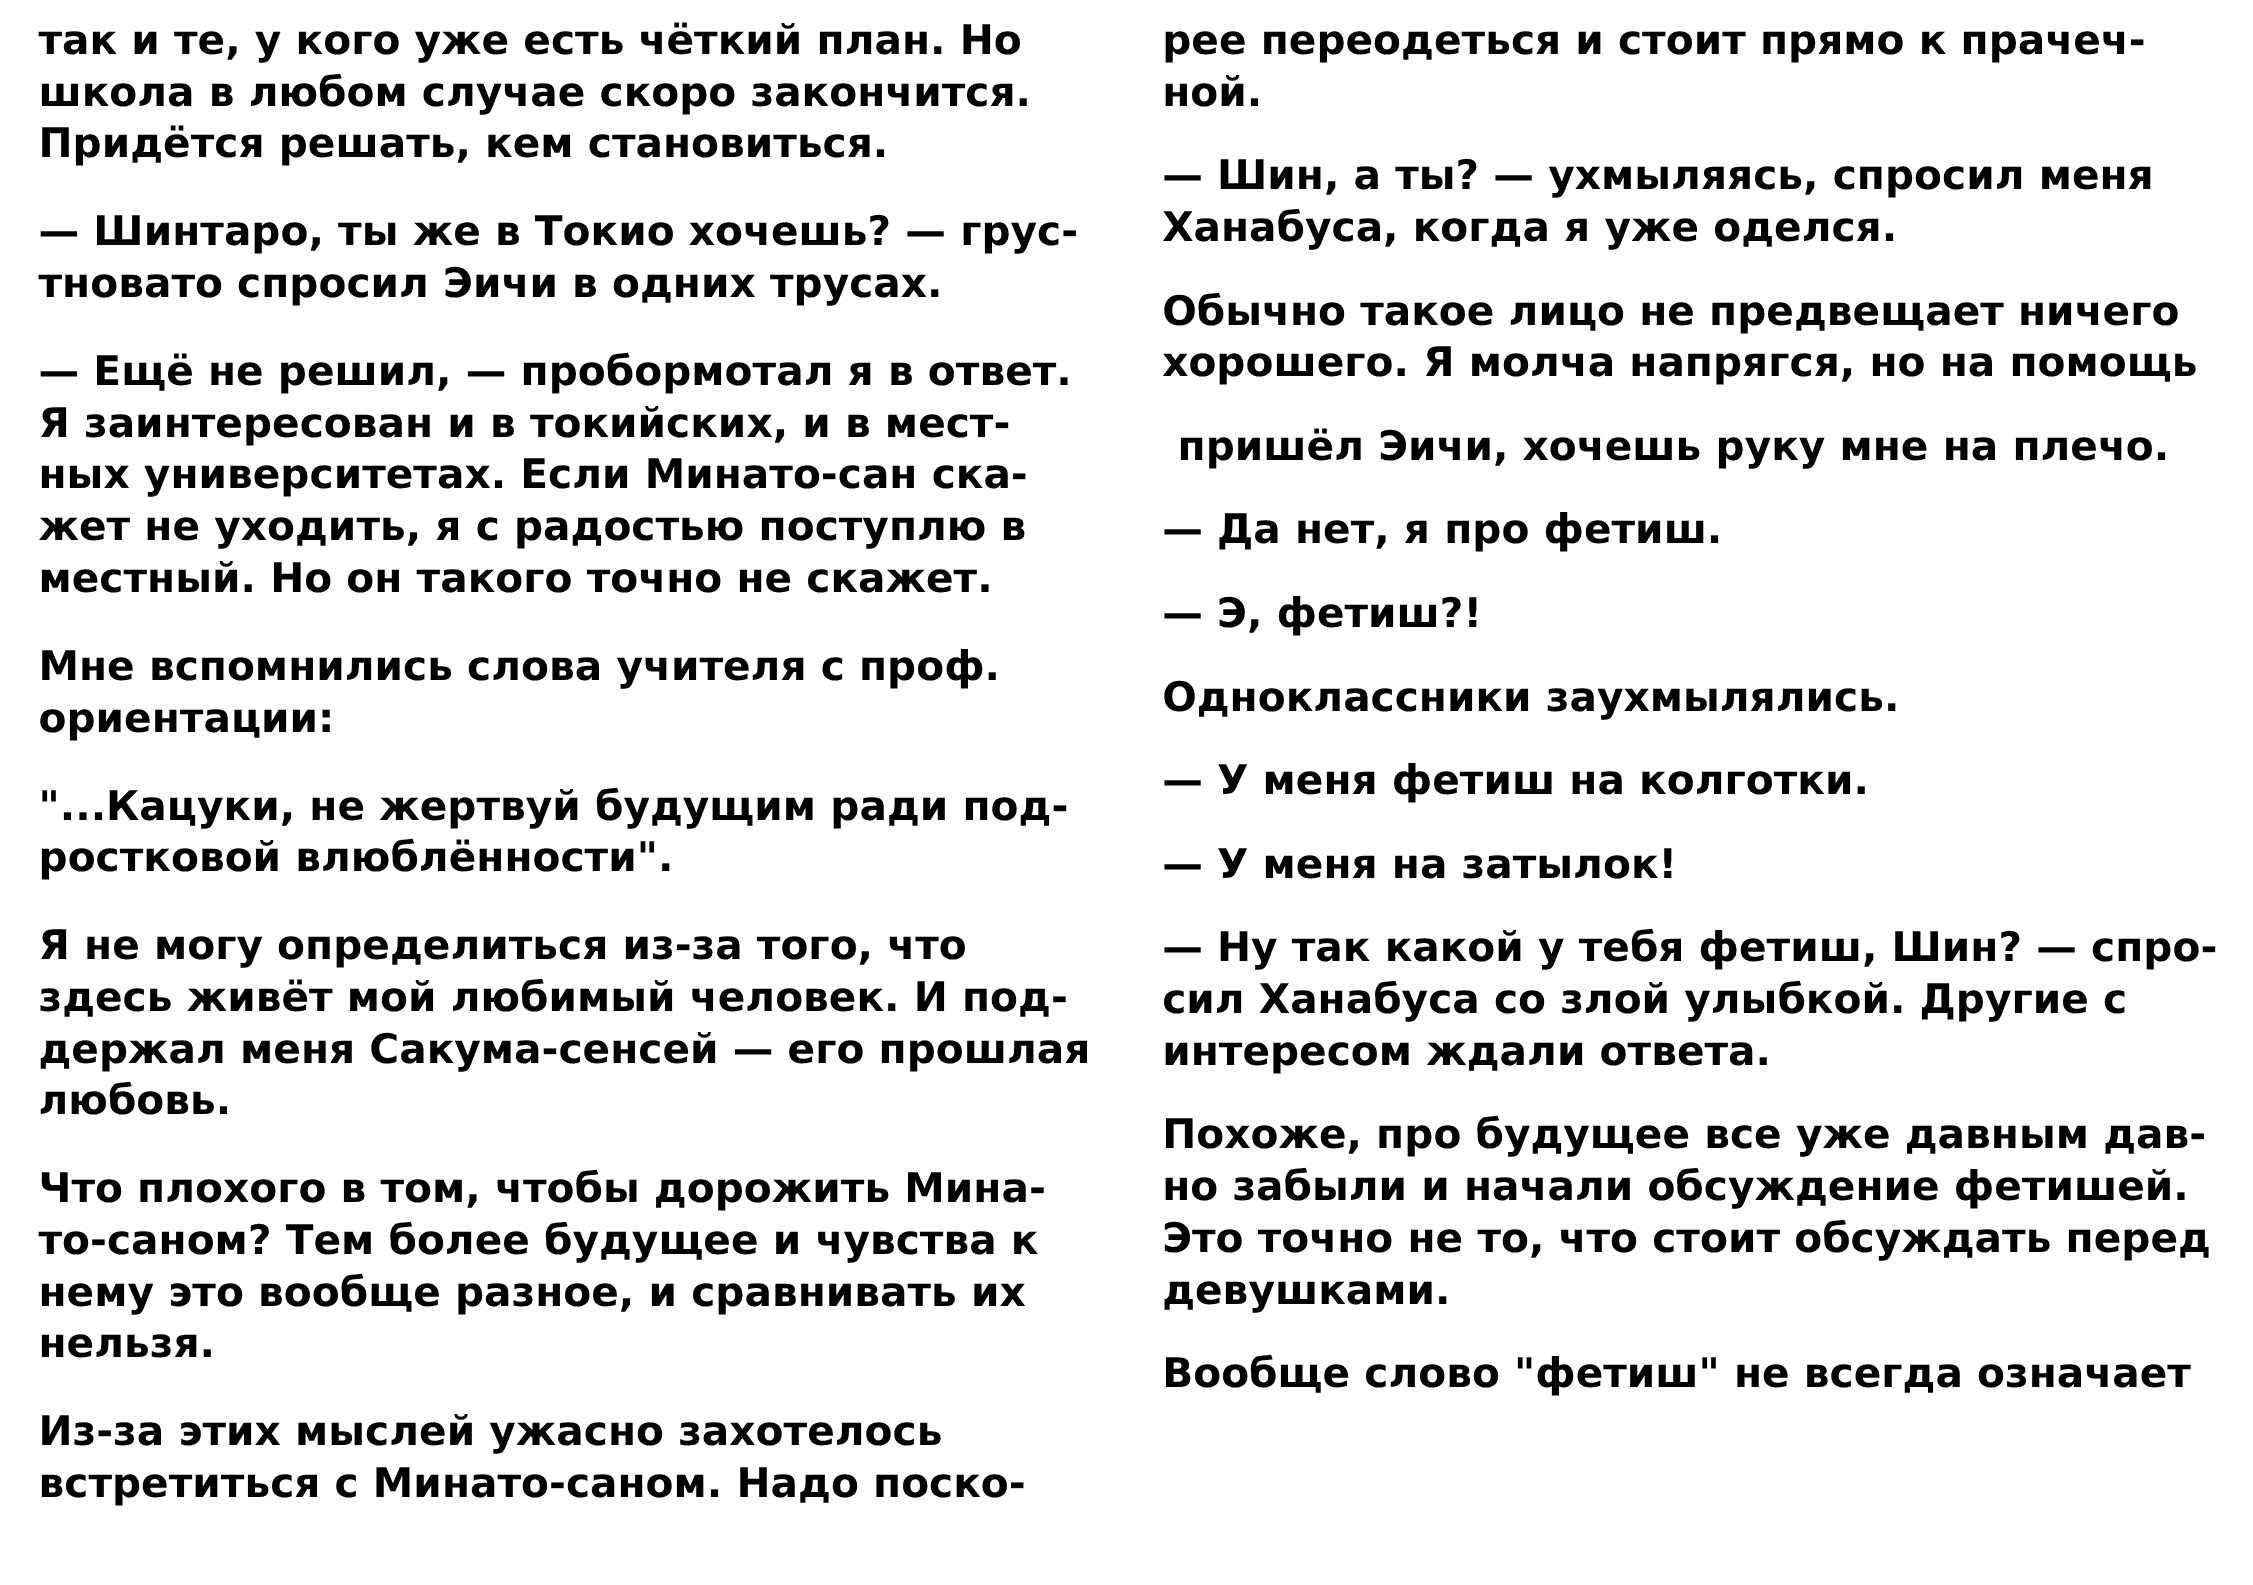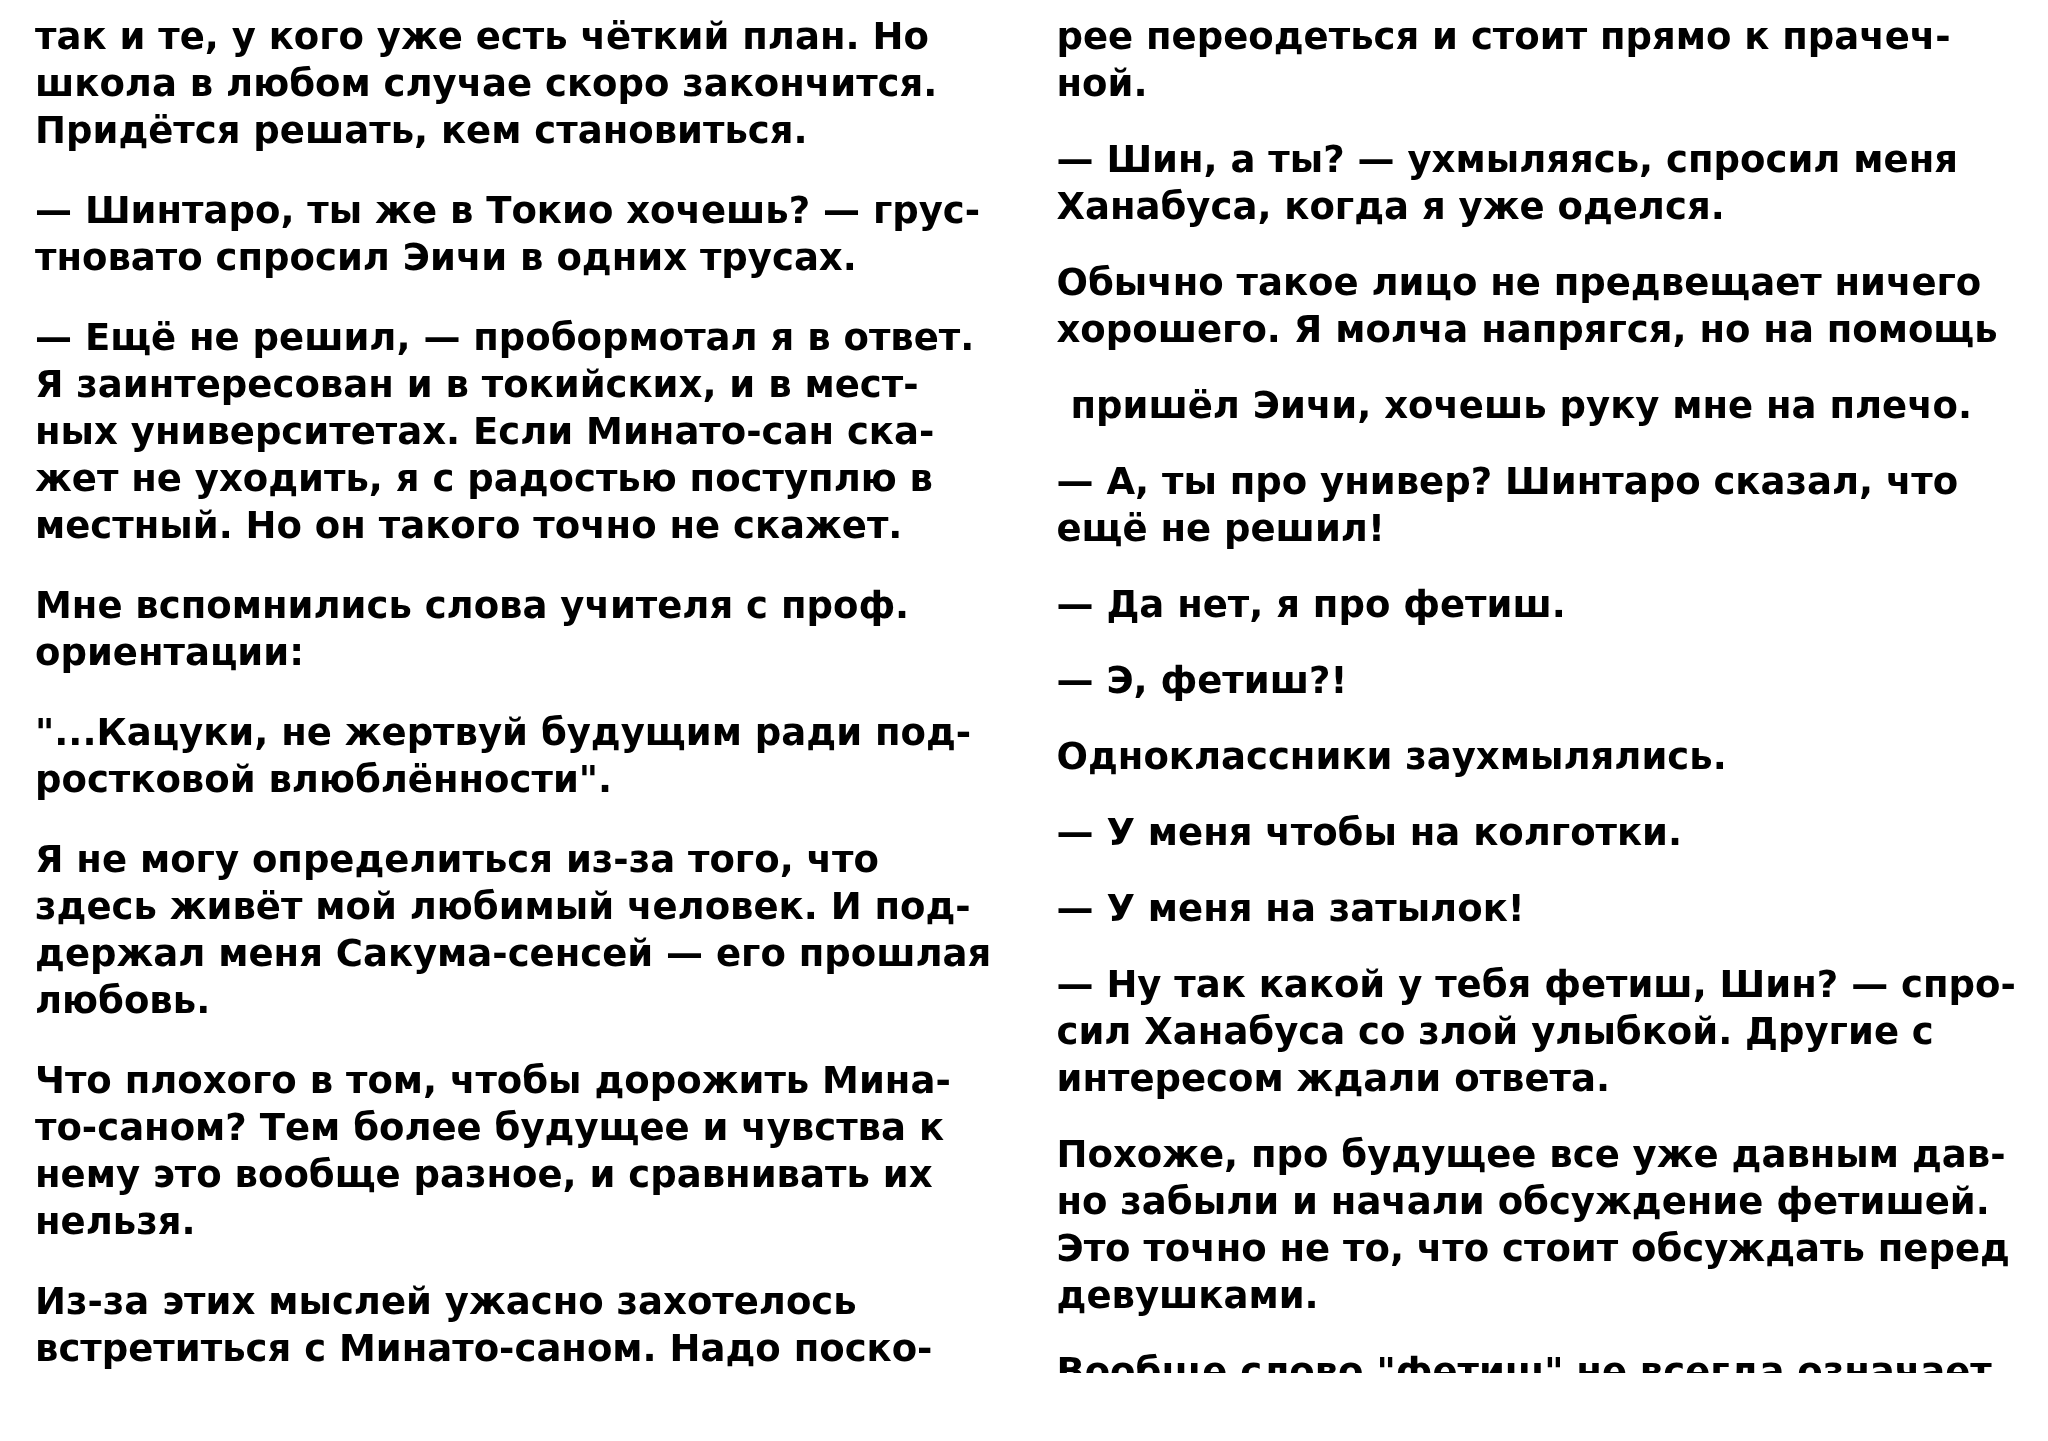--- a/index.html
+++ b/index.html
@@ -69,26 +69,24 @@
   </div>
 
   <div class="col col-right">
     <p class="para">рее переодеться и стоит прямо к прачеч-
 ной.</p>
     <p class="para">— Шин, а ты? — ухмыляясь, спросил меня
 Ханабуса, когда я уже оделся.</p>
     <p class="para">Обычно такое лицо не предвещает ничего
 хорошего. Я молча напрягся, но на помощь</p>
     <p class="para indent">пришёл Эичи, хочешь руку мне на плечо.</p>
-    <p class="para">— А, ты про универ? Шинтаро сказал, что
-ещё не решил!</p>
     <p class="para">— Да нет, я про фетиш.</p>
     <p class="para">— Э, фетиш?!</p>
     <p class="para">Одноклассники заухмылялись.</p>
-    <p class="para">— У меня чтобы на колготки.</p>
+    <p class="para">— У меня фетиш на колготки.</p>
     <p class="para">— У меня на затылок!</p>
     <p class="para">— Ну так какой у тебя фетиш, Шин? — спро-
 сил Ханабуса со злой улыбкой. Другие с
 интересом ждали ответа.</p>
     <p class="para">Похоже, про будущее все уже давным дав-
 но забыли и начали обсуждение фетишей.
 Это точно не то, что стоит обсуждать перед
 девушками.</p>
     <p class="para">Вообще слово "фетиш" не всегда означает</p>
   </div>

